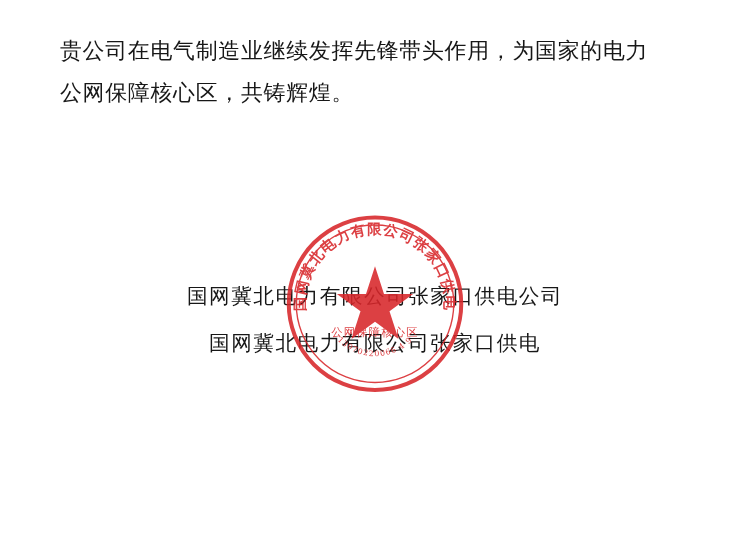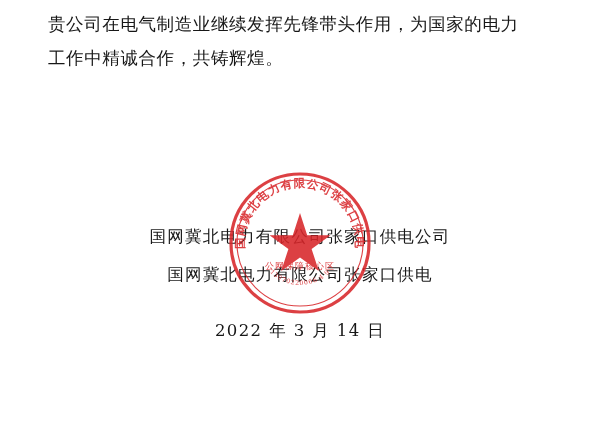--- a/index.html
+++ b/index.html
@@ -16,21 +16,21 @@
   }
   .page {
     position: relative;
     width: 600px;
     height: 435px;
     background: #ffffff;
   }
   .body-text {
     position: absolute;
     left: 48px;
-    top: 7px;
+    top: 24px;
     width: 508px;
   }
   .body-line {
     font-size: 17.5px;
     line-height: 34px;
     letter-spacing: 0.6px;
     color: #171717;
     white-space: pre;
   }
   .sign-block {
@@ -109,29 +109,28 @@
     letter-spacing: 1px;
   }
 </style>
 </head>
 <body>
 
 <div class="page">
 
   <div class="body-text">
     <div class="body-line">贵公司在电气制造业继续发挥先锋带头作用，为国家的电力</div>
-    <div class="body-line">工作中精诚合作，共铸辉煌。</div>
+    <div class="body-line">公网保障核心区，共铸辉煌。</div>
   </div>
 
   <div class="sign-block">
     <div class="sign-line">国网冀北电力有限公司张家口供电公司</div>
     <div class="sign-line">国网冀北电力有限公司张家口供电</div>
   </div>
 
-  <div class="date-line">2022 年 3 月 14 日</div>
 
   <div class="seal">
     <svg viewBox="0 0 148 148" xmlns="http://www.w3.org/2000/svg">
       <defs>
         <path id="arcpath" d="M 18 74 A 56 56 0 1 1 130 74"></path>
         <path id="arcpath-bottom" d="M 32 74 A 42 42 0 0 0 116 74"></path>
       </defs>
 
       <circle class="seal-ring" cx="74" cy="74" r="69"></circle>
       <circle class="seal-inner-ring" cx="74" cy="74" r="63"></circle>

